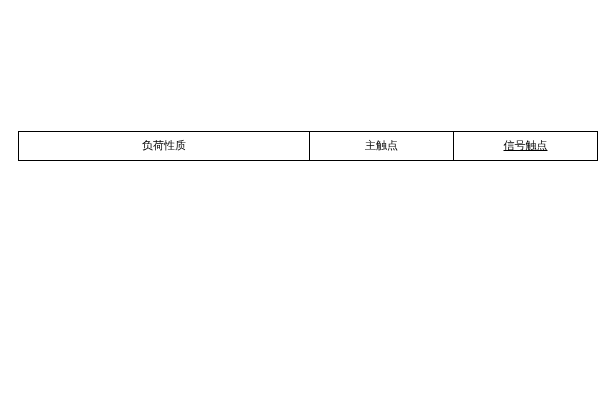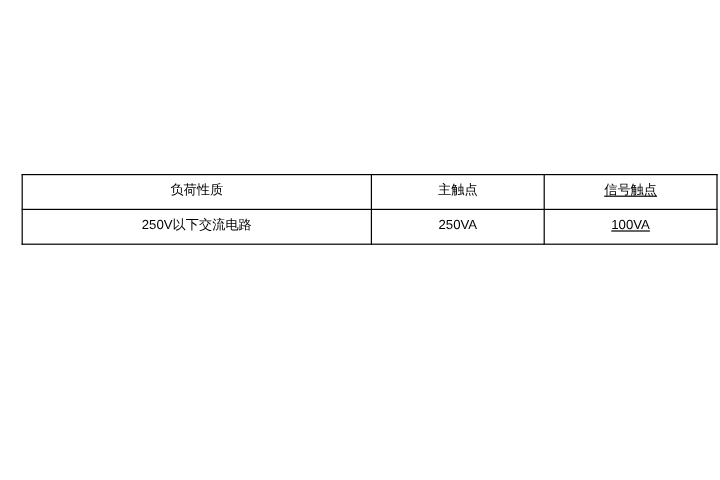--- a/index.html
+++ b/index.html
@@ -15,21 +15,21 @@
   }
   .page {
     position: relative;
     width: 600px;
     height: 400px;
     background: #ffffff;
   }
   .table-wrap {
     position: absolute;
     left: 18px;
-    top: 145px;
+    top: 131px;
     width: 564px;
   }
   table.spec-table {
     border-collapse: collapse;
     width: 564px;
     table-layout: fixed;
   }
   table.spec-table td,
   table.spec-table th {
     border: 1px solid #000000;
@@ -56,21 +56,16 @@
   <div class="table-wrap">
     <table class="spec-table">
       <thead>
         <tr>
           <th class="col-a">负荷性质</th>
           <th class="col-b">主触点</th>
           <th class="col-c">信号触点</th>
         </tr>
       </thead>
       <tbody>
-        <tr>
-          <td class="col-a">250V以下交流电路</td>
-          <td class="col-b">250VA</td>
-          <td class="col-c">100VA</td>
-        </tr>
       </tbody>
     </table>
   </div>
 </div>
 
 </body></html>

